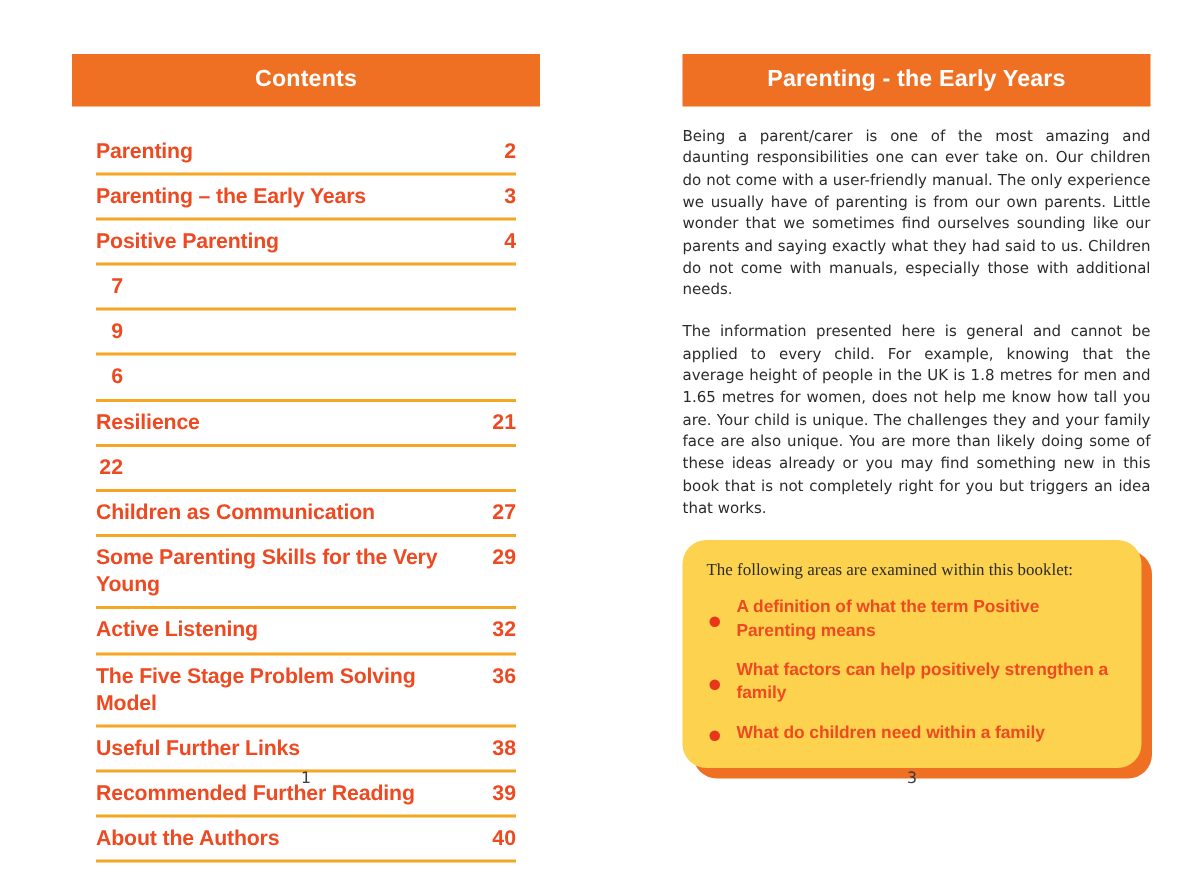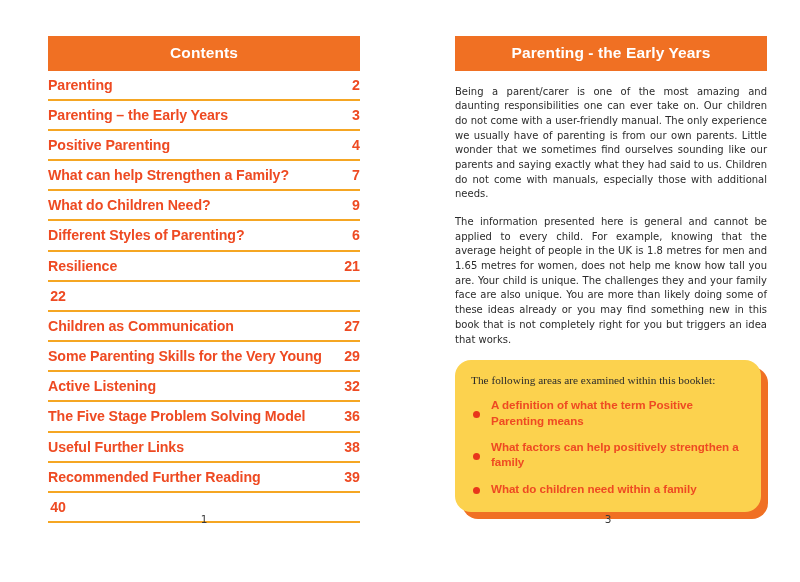--- a/index.html
+++ b/index.html
@@ -40,21 +40,21 @@
   }
 
   
   .page-left .content-wrap {
     position: absolute;
     left: 48px;
     top: 36px;
     width: 312px;
   }
   .toc-list {
-    margin: 0;
+    margin: 16px;
     padding: 0;
     list-style: none;
   }
   .toc-item {
     display: flex;
     align-items: flex-start;
     justify-content: space-between;
     border-bottom: 2px solid #F5A623;
     padding: 5px 0 5px 0;
     min-height: 18px;
@@ -182,29 +182,26 @@
         </li>
         <li class="toc-item">
           <span class="toc-title">Parenting – the Early Years</span>
           <span class="toc-page">3</span>
         </li>
         <li class="toc-item">
           <span class="toc-title">Positive Parenting</span>
           <span class="toc-page">4</span>
         </li>
         <li class="toc-item">
-          <span class="toc-title">What can help Strengthen a Family?</span>
           <span class="toc-page">7</span>
         </li>
         <li class="toc-item">
-          <span class="toc-title">What do Children Need?</span>
           <span class="toc-page">9</span>
         </li>
         <li class="toc-item">
-          <span class="toc-title">Different Styles of Parenting?</span>
           <span class="toc-page">6</span>
         </li>
         <li class="toc-item">
           <span class="toc-title">Resilience</span>
           <span class="toc-page">21</span>
         </li>
         <li class="toc-item">
           <span class="toc-page">22</span>
         </li>
         <li class="toc-item">
@@ -225,20 +222,21 @@
         </li>
         <li class="toc-item">
           <span class="toc-title">Useful Further Links</span>
           <span class="toc-page">38</span>
         </li>
         <li class="toc-item">
           <span class="toc-title">Recommended Further Reading</span>
           <span class="toc-page">39</span>
         </li>
         <li class="toc-item">
+          <span class="toc-title">About the Authors</span>
           <span class="toc-page">40</span>
         </li>
       </ul>
     </div>
 
     <div class="folio">1</div>
   </div>
 
   <div class="page page-right">
     <div class="content-wrap">

